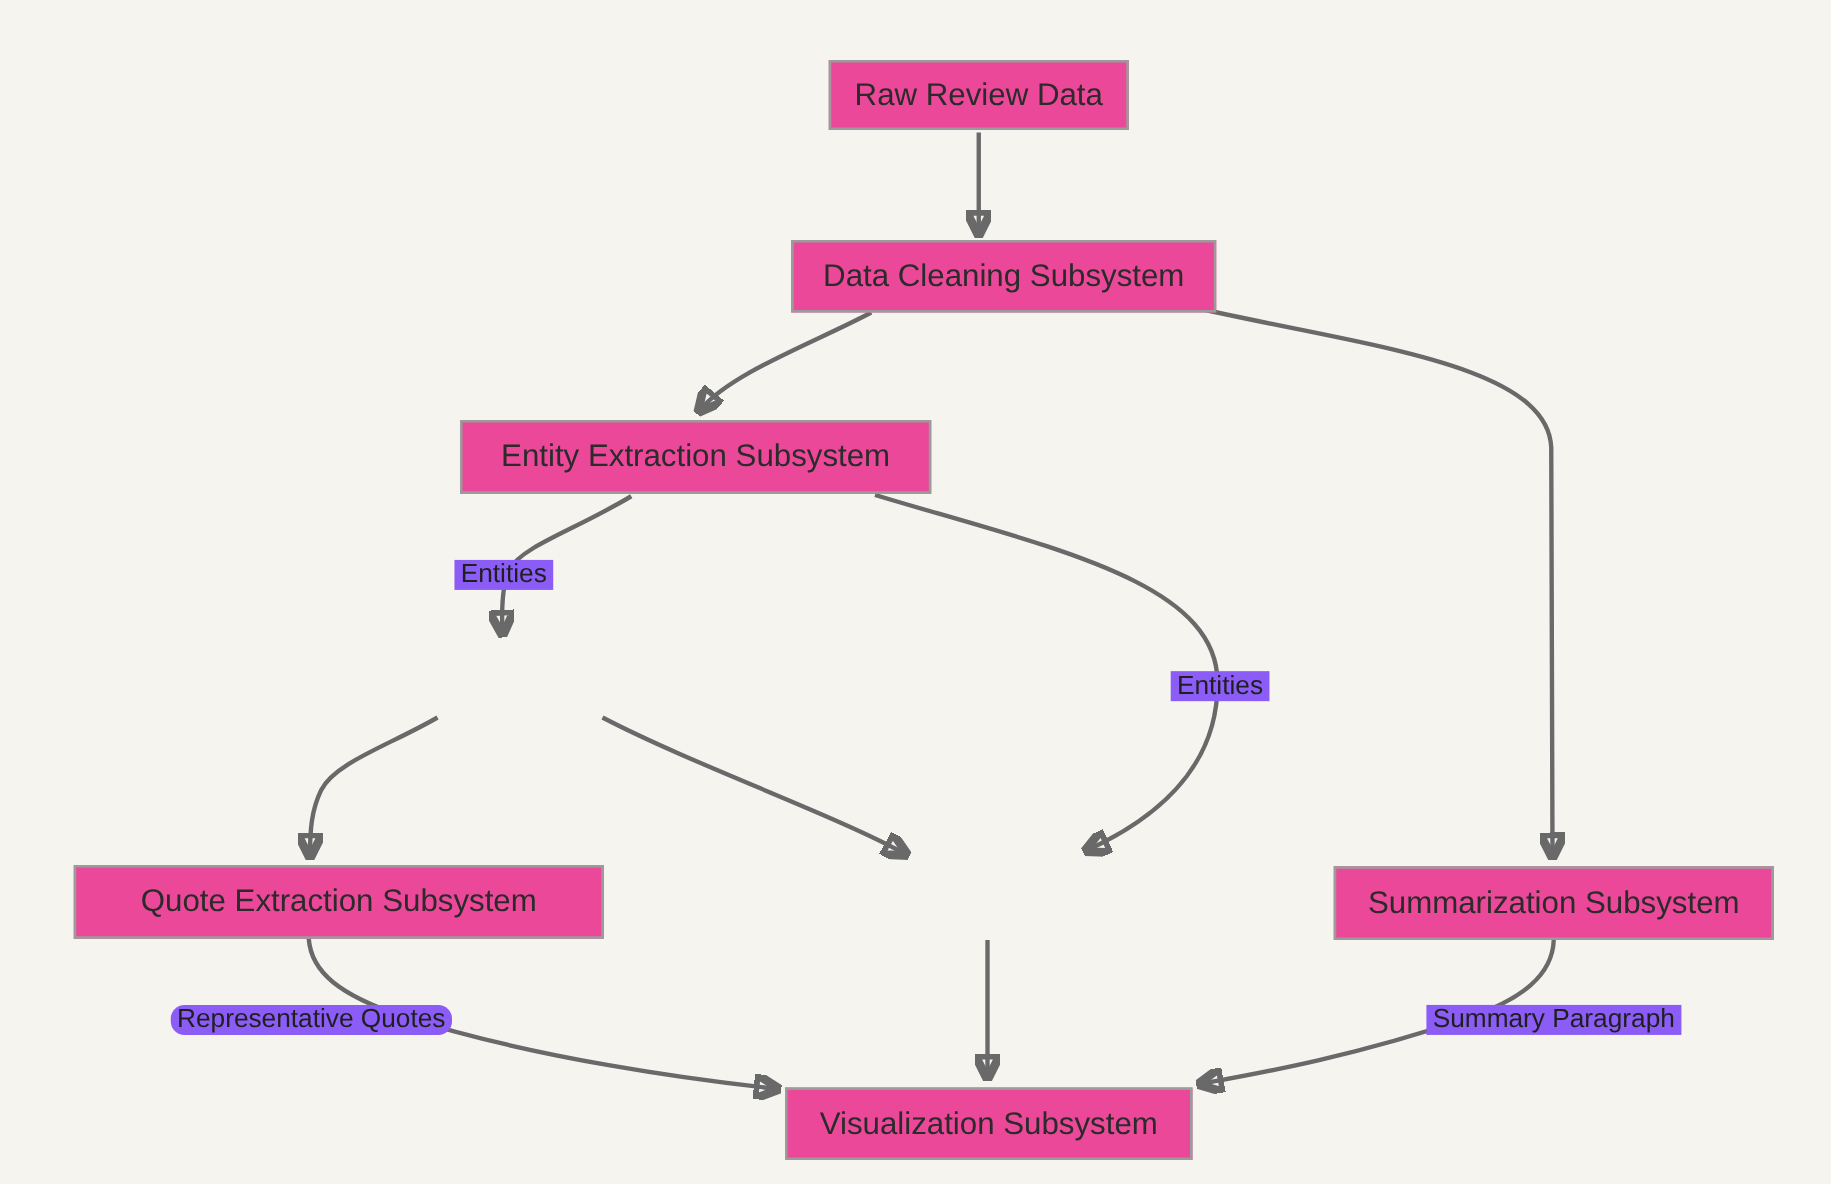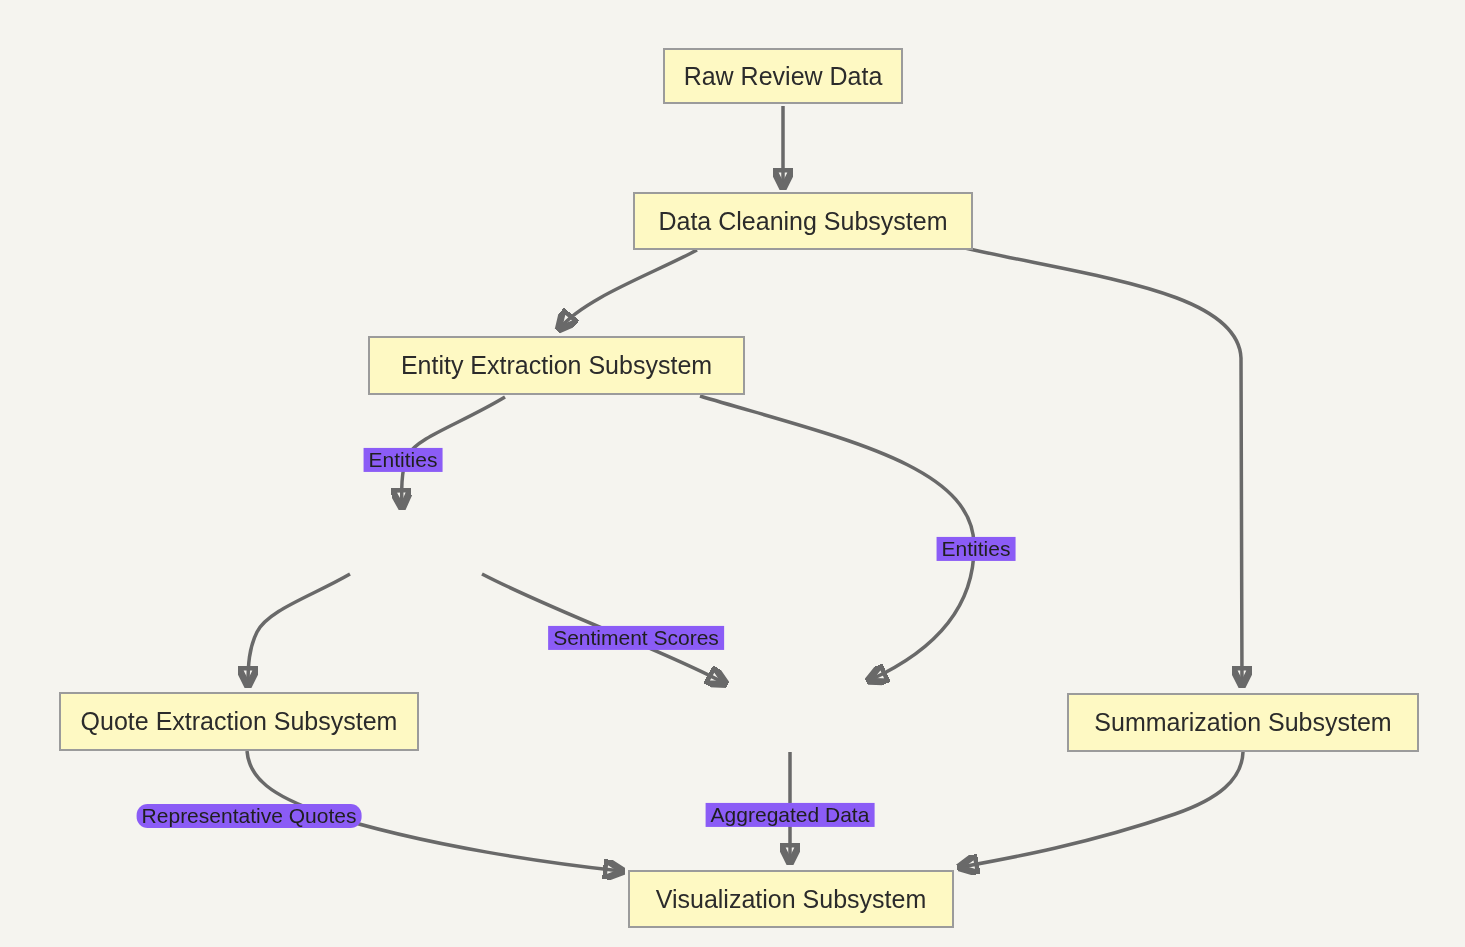--- a/index.html
+++ b/index.html
@@ -22,21 +22,21 @@
     fill: none;
     stroke: #696969;
     stroke-width: 3.5px;
   }
   .node {
     position: absolute;
     box-sizing: border-box;
     display: flex;
     align-items: center;
     justify-content: center;
-    background: #fef9c3;
+    background: #ec4899;
     border: 2px solid #9b9b9b;
     color: #2b2b2b;
     font-size: 25px;
     white-space: nowrap;
   }
   .edge-label {
     position: absolute;
     transform: translate(-50%, -50%);
     background: #8b5cf6;
     color: #1f1f1f;
@@ -69,32 +69,31 @@
     <path d="M 1243 752 C 1242 780, 1218 799, 1175 814 C 1085 845, 1005 859, 961 867" marker-end="url(#arrow)"></path>
   </svg>
 
   <div class="node" style="left:663px; top:48px; width:240px; height:56px;">Raw Review Data</div>
 
   <div class="node" style="left:613px; top:192px; width:340px; height:58px;margin-left:20px;">Data Cleaning Subsystem</div>
 
   <div class="node" style="left:368px; top:336px; width:377px; height:59px;">Entity Extraction Subsystem</div>
 
 
-  <div class="node" style="left:59px; top:692px; width:360px; height:59px;">Quote Extraction Subsystem</div>
+  <div class="node" style="left:59px; top:692px; width:424px; height:59px;">Quote Extraction Subsystem</div>
 
 
   <div class="node" style="left:628px; top:870px; width:326px; height:58px;">Visualization Subsystem</div>
 
   <div class="node" style="left:1067px; top:693px; width:352px; height:59px;">Summarization Subsystem</div>
 
   <div class="edge-label" style="left:403px; top:460px;">Entities</div>
 
   <div class="edge-label" style="left:976px; top:549px;">Entities</div>
 
 
-  <div class="edge-label" style="left:636px; top:638px;">Sentiment Scores</div>
 
   <div class="edge-label" style="left:249px; top:816px;border-radius:11px;">Representative Quotes</div>
 
-  <div class="edge-label" style="left:790px; top:815px;">Aggregated Data</div>
 
+  <div class="edge-label" style="left:1243px; top:816px;">Summary Paragraph</div>
 
 </div>
 
 </body></html>

